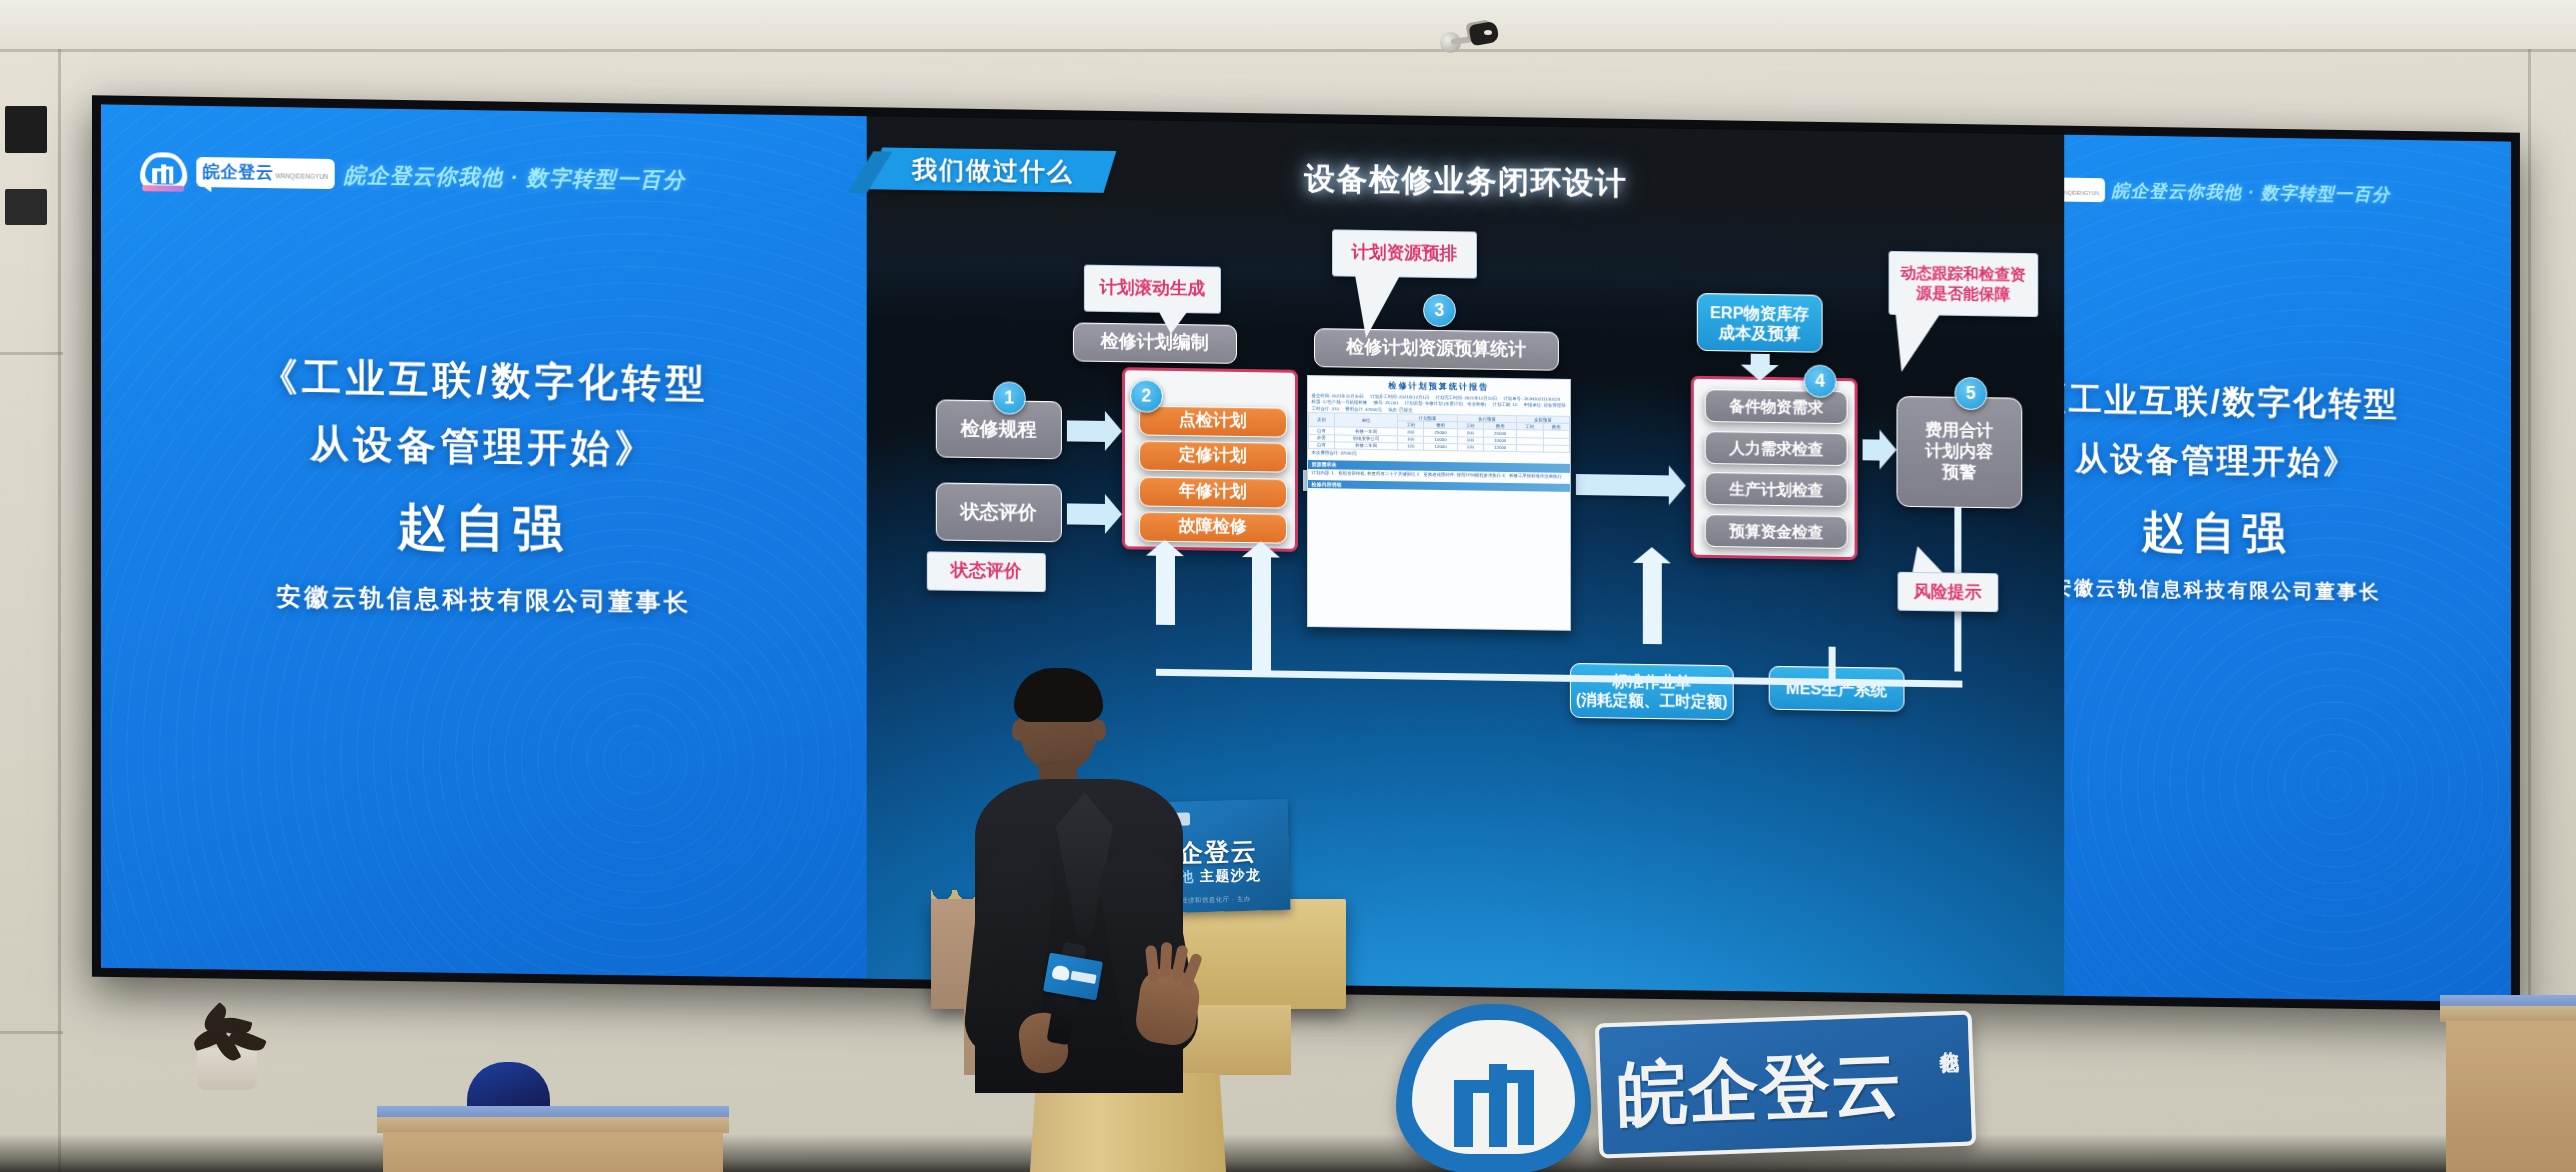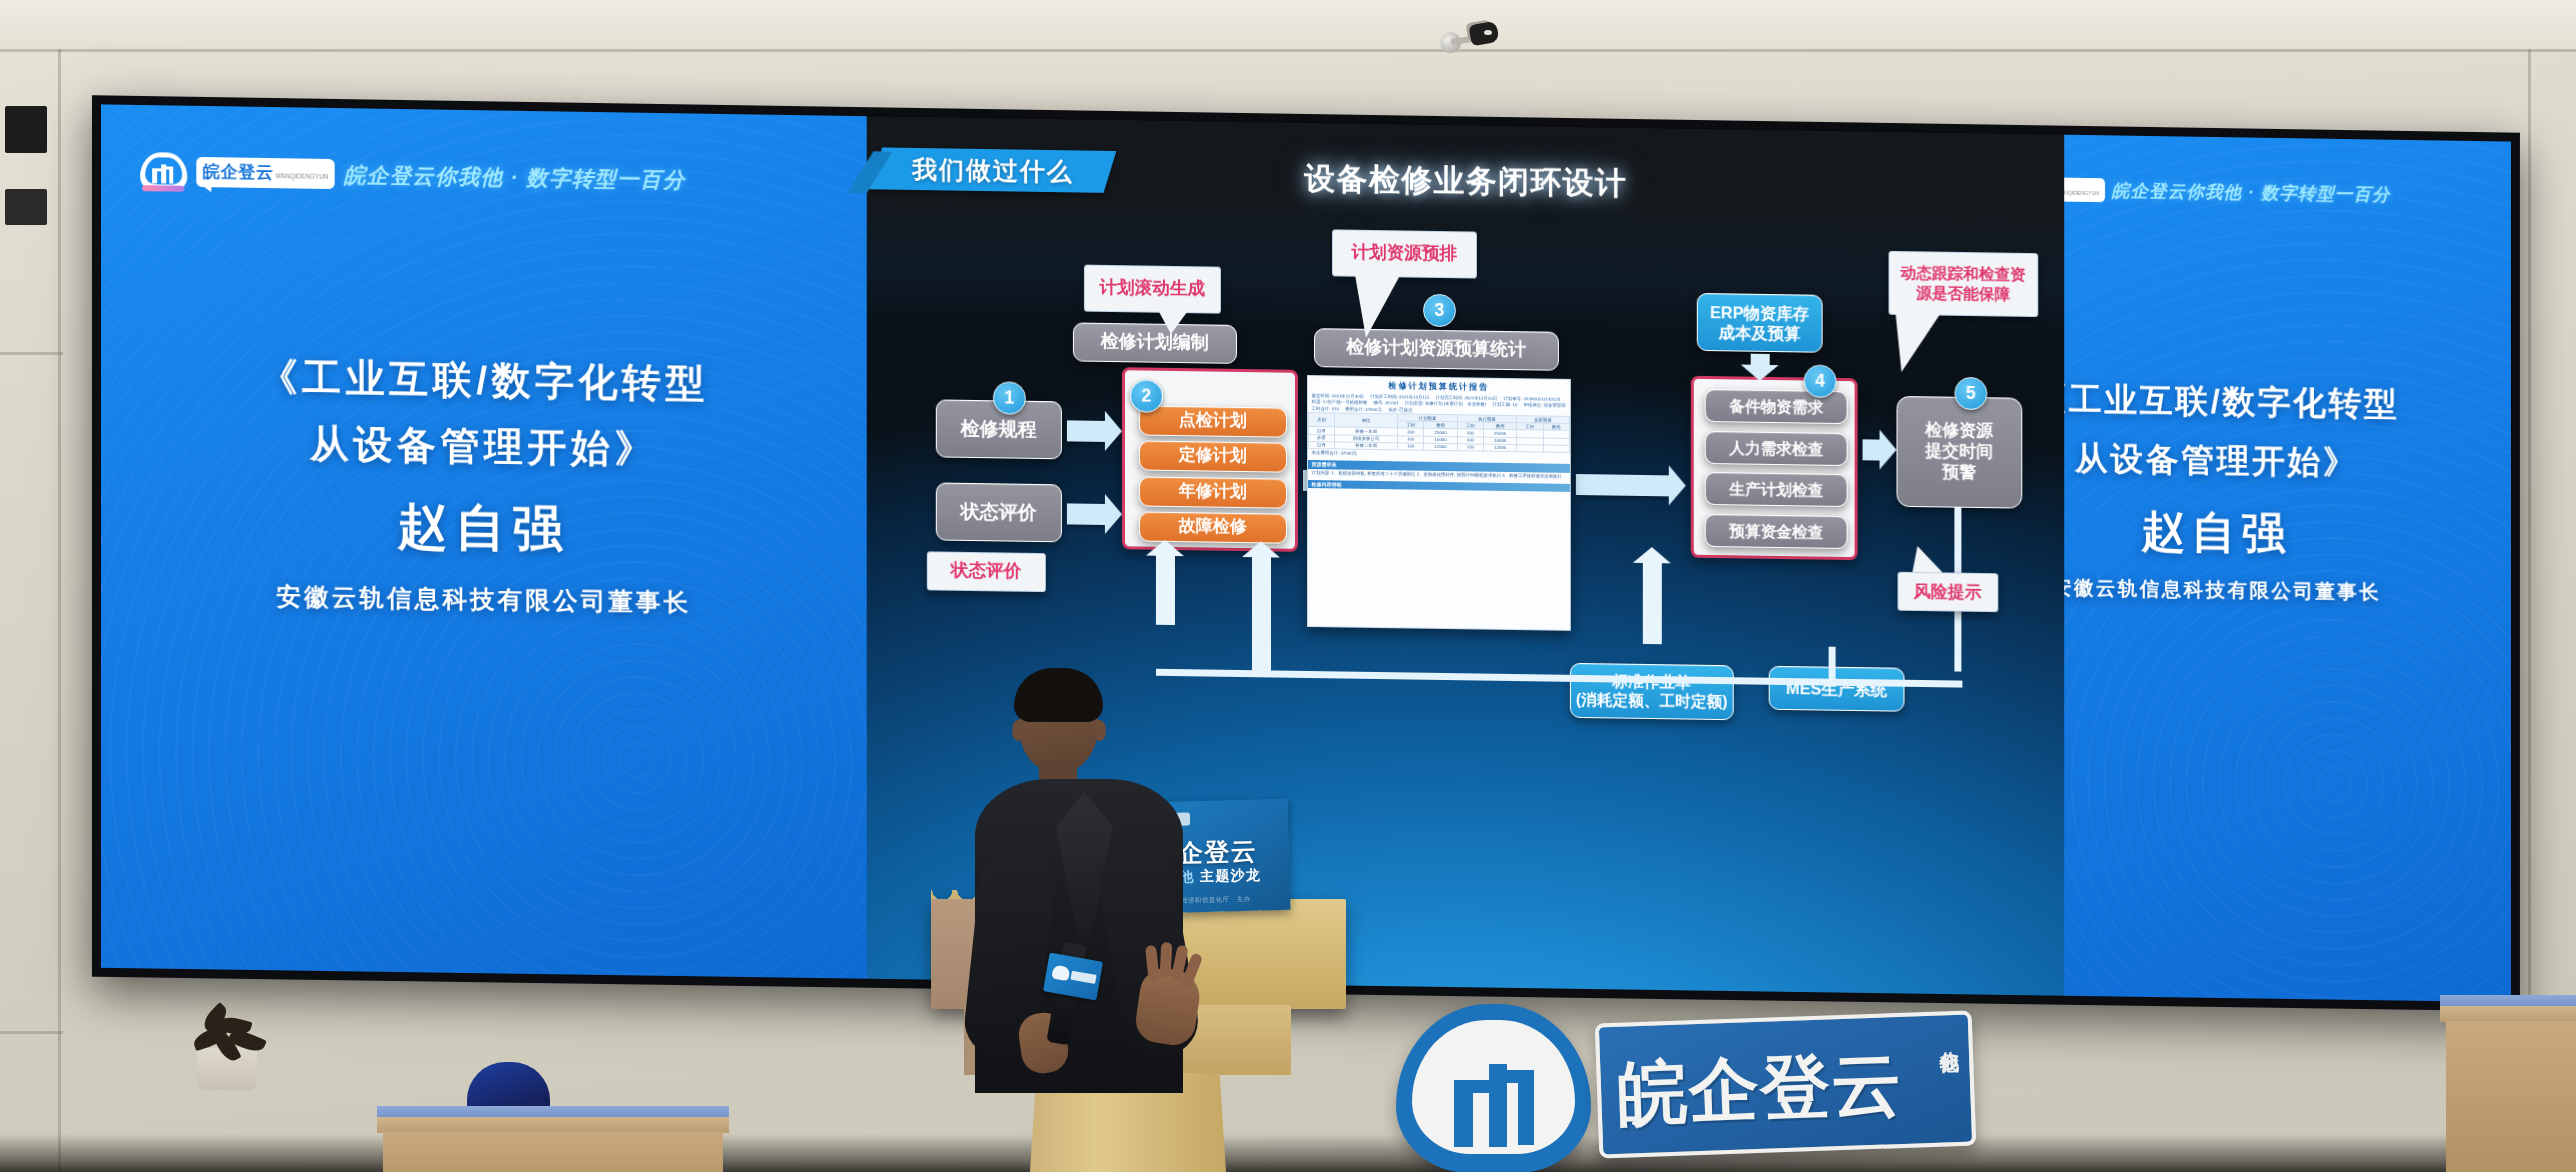--- a/index.html
+++ b/index.html
@@ -390,22 +390,22 @@
         </div>
 
         <div class="group" style="left:824px;top:247px;width:167px;height:182px;">
           <div class="node greyflat" style="left:11.3px;top:10px;width:143px;height:33px;font-size:15.7px;">备件物资需求</div>
           <div class="node greyflat" style="left:11.3px;top:52px;width:143px;height:33px;font-size:15.7px;">人力需求检查</div>
           <div class="node greyflat" style="left:11.3px;top:93px;width:143px;height:33px;font-size:15.7px;">生产计划检查</div>
           <div class="node greyflat" style="left:11.3px;top:135px;width:143px;height:33px;font-size:15.7px;">预算资金检查</div>
         </div>
 
         <div class="node greyflat" style="left:1030px;top:264px;width:126px;height:111px;font-size:17px;flex-direction:column;border-radius:12.6px;">
-          <span>检修资源</span>
-          <span>提交时间</span>
+          <span>费用合计</span>
+          <span>计划内容</span>
           <span>预警</span>
         </div>
 
         <div class="node cyan" style="left:703px;top:536px;width:164px;height:55px;font-size:15.7px;flex-direction:column;">
           <span>标准作业单</span>
           <span>(消耗定额、工时定额)</span>
         </div>
 
         <div class="node cyan" style="left:902px;top:536px;width:136px;height:44px;font-size:16.4px;">MES生产系统</div>
 

